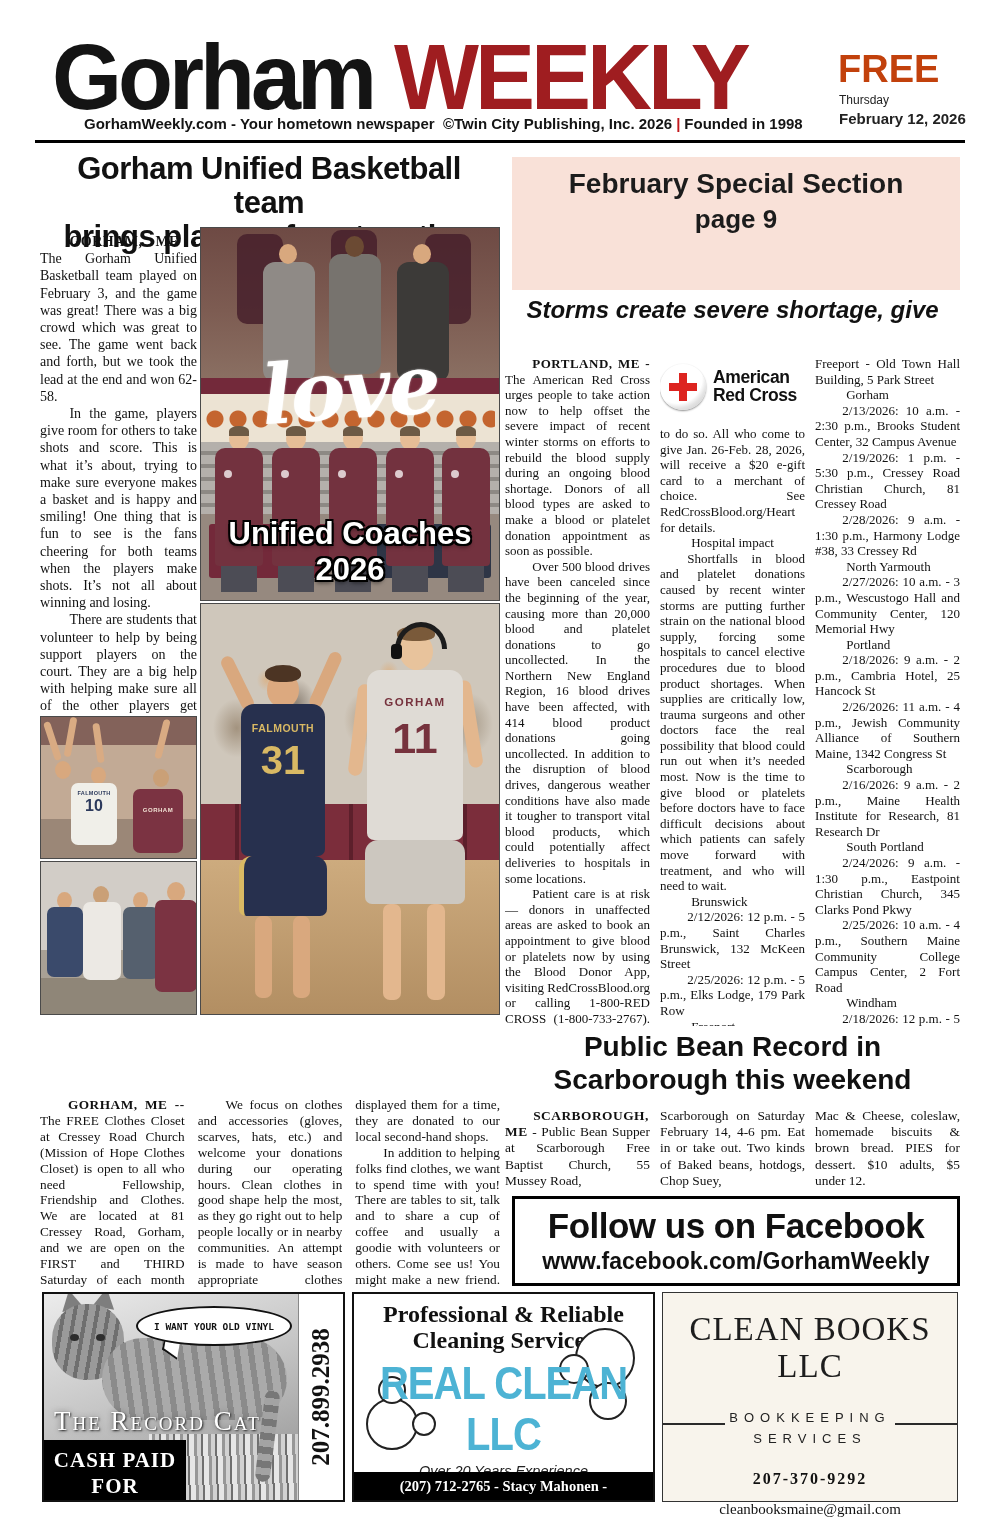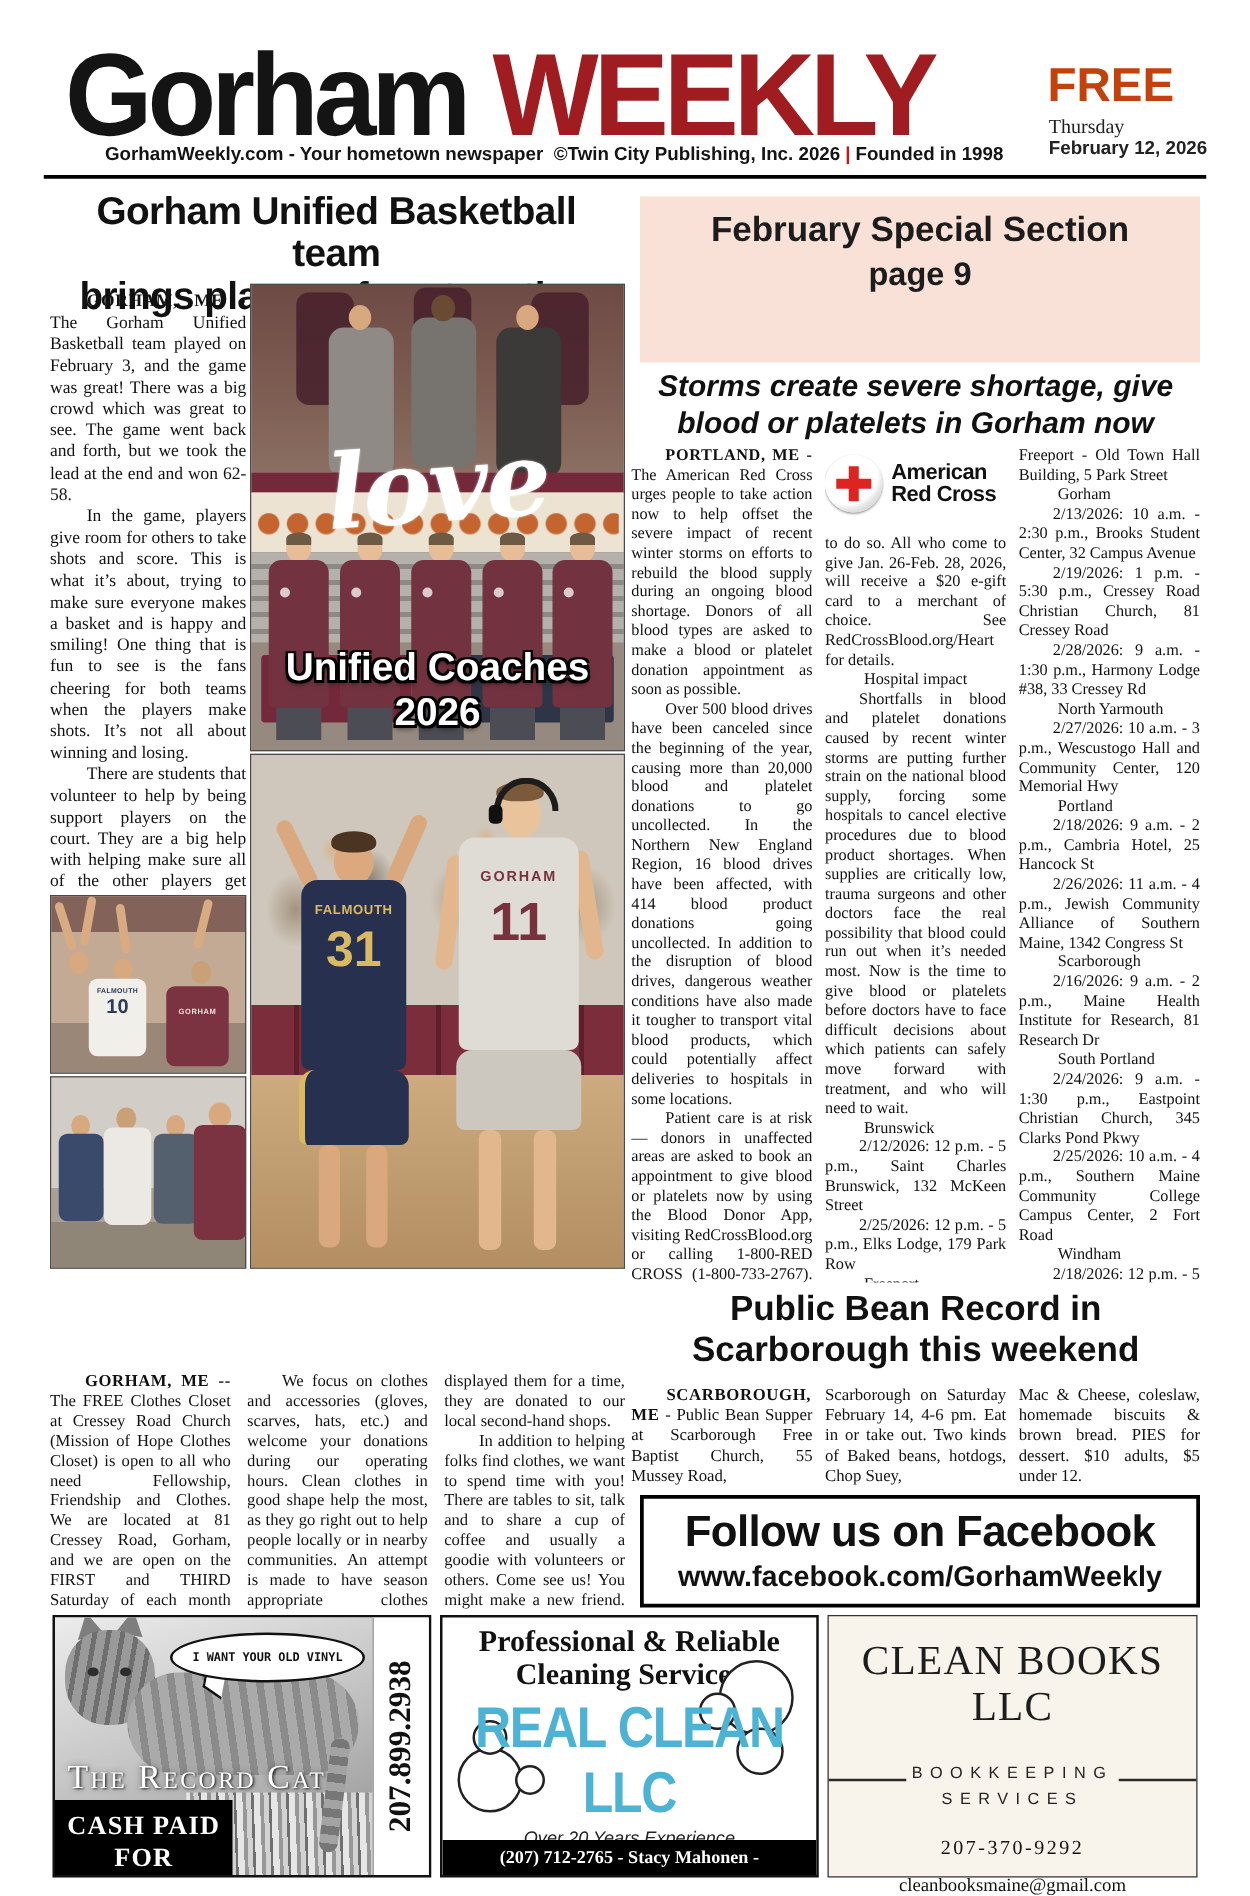--- a/index.html
+++ b/index.html
@@ -10,21 +10,21 @@
   .mast-title{position:absolute;left:52px;top:30px;font-family:"Liberation Sans",sans-serif;
               font-weight:bold;font-size:90px;line-height:1;letter-spacing:-4px;white-space:nowrap;
               transform:scale(1.0,1.04);transform-origin:left top;}
   .m-black{color:#141414;}
   .m-red{color:#9f1d20;}
   .mast-sub{position:absolute;font-family:"Liberation Sans",sans-serif;font-weight:bold;font-size:15px;color:#141414;text-align:right;}
   .tagline{left:84px;top:115px;}
   .publisher{left:443px;top:115px;}
   .pub-pipe{color:#c2181c;padding:0 4px;}
   .free{position:absolute;left:838px;top:48px;font-family:"Liberation Sans",sans-serif;font-weight:bold;font-size:38px;color:#c2410c;}
-  .weekday{position:absolute;left:839px;top:93px;font-family:Liberation Serif, serif;font-size:16px;color:#222;}
+  .weekday{position:absolute;left:839px;top:93px;font-family:Liberation Sans, sans-serif;font-size:12px;color:#222;}
   .issue-date{position:absolute;left:839px;top:110px;font-family:"Liberation Sans",sans-serif;font-size:15px;font-weight:bold;color:#222;}
   .rule{position:absolute;left:35px;right:35px;top:140px;height:3px;background:#000;}
 
   
   p{margin:0;text-indent:2.1em;}
   .noind{text-indent:0;}
   .place{text-indent:2.4em;text-align:left;}
   .dateline{font-weight:bold;letter-spacing:.5px;}
 
   
@@ -173,21 +173,21 @@
   .rcl-footer{position:absolute;left:0;right:0;bottom:0;height:28px;background:#000;color:#fff;
               font-family:"Liberation Serif",serif;font-weight:bold;font-size:14.5px;line-height:28px;}
   .bub{position:absolute;border:2px solid #222;border-radius:50%;background:#fff;}
 
   .ad3{left:662px;width:296px;border:1px solid #333;background:#f8f4ec;text-align:center;}
   .cb-name{font-family:"Liberation Serif",serif;font-size:33px;letter-spacing:1px;color:#1d1d1d;margin-top:18px;}
   .cb-sub{position:relative;margin-top:22px;font-family:"Liberation Sans",sans-serif;font-size:13px;letter-spacing:6px;
           color:#222;line-height:1.65;}
   .cb-line{position:absolute;top:16px;width:62px;height:2px;background:#2a2a2a;}
   .cb-line.l{left:0;} .cb-line.r{right:0;}
-  .cb-phone{font-family:"Liberation Serif",serif;font-size:16px;letter-spacing:2px;margin-top:20px;}
+  .cb-phone{font-family:"Liberation Serif",serif;font-size:16px;letter-spacing:2px;margin-top:20px;font-weight:bold;}
   .cb-email{font-family:"Liberation Serif",serif;font-size:15px;margin-top:13px;}
 </style>
 </head>
 <body>
 
 <div class="page">
 
   <div class="mast-title">
     <span class="m-black">Gorham</span>
     <span class="m-red">WEEKLY</span>
@@ -346,21 +346,20 @@
     </div>
   </div>
 
   <div class="pink-box">
     <div class="pink-l1">February Special Section</div>
     <div class="pink-l3">page 9</div>
   </div>
 
   <div class="storms-headline">
     <span>Storms create severe shortage, give</span><br>
-    <span>blood or platelets in Gorham now</span>
   </div>
   <div class="blood-cols">
     <div class="col">
       <p><b class="dateline">PORTLAND, ME -</b> <span>The American Red Cross urges people to take action now to help offset the severe impact of recent winter storms on efforts to rebuild the blood supply during an ongoing blood shortage. Donors of all blood types are asked to make a blood or platelet donation appointment as soon as possible.</span></p>
       <p>Over 500 blood drives have been canceled since the beginning of the year, causing more than 20,000 blood and platelet donations to go uncollected. In the Northern New England Region, 16 blood drives have been affected, with 414 blood product donations going uncollected. In addition to the disruption of blood drives, dangerous weather conditions have also made it tougher to transport vital blood products, which could potentially affect deliveries to hospitals in some locations.</p>
       <p>Patient care is at risk — donors in unaffected areas are asked to book an appointment to give blood or platelets now by using the Blood Donor App, visiting RedCrossBlood.org or calling 1-800-RED CROSS (1-800-733-2767). Those in areas facing extreme winter weather are asked to give when it’s safe</p>
     </div>
     <div class="col">
       <div class="rc-logo">
         <div class="rc-circle">

